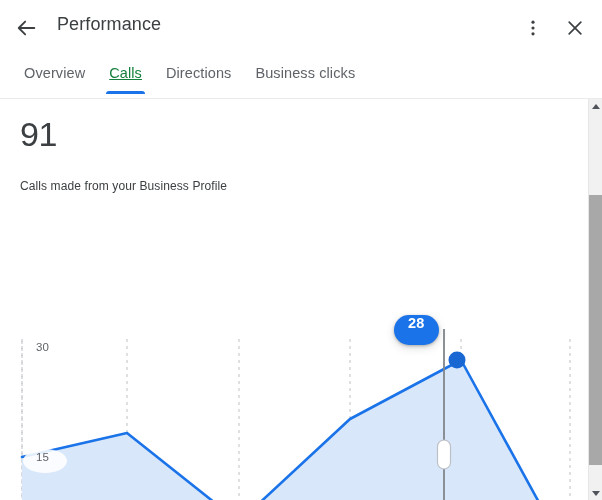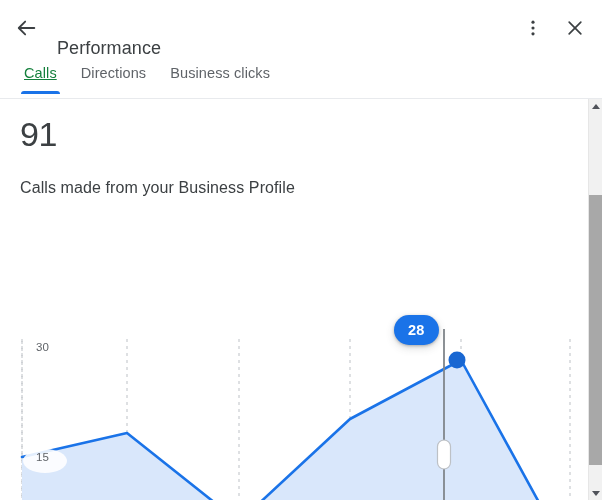--- a/index.html
+++ b/index.html
@@ -9,54 +9,54 @@
     font-family:"Liberation Sans","DejaVu Sans",sans-serif;
     color:#3c4043;-webkit-font-smoothing:antialiased;
   }
   .app{position:relative;width:602px;height:500px;overflow:hidden;}
 
   
   .topbar{position:absolute;left:0;top:0;width:602px;height:57px;background:#fff;}
   .back-btn{position:absolute;left:10px;top:12px;width:34px;height:34px;border:none;background:transparent;
             cursor:pointer;padding:0;display:flex;align-items:center;justify-content:center;border-radius:50%;}
   .back-btn svg{width:22px;height:22px;}
-  .page-title{position:absolute;left:57px;top:14px;font-size:18px;color:#3c4043;letter-spacing:.1px;margin-top:24px;}
+  .page-title{position:absolute;left:57px;top:14px;font-size:18px;color:#3c4043;letter-spacing:.1px;}
   .topbar-actions{position:absolute;right:8px;top:10px;display:flex;align-items:center;gap:4px;}
   .icon-btn{width:38px;height:38px;border:none;background:transparent;cursor:pointer;padding:0;
             display:flex;align-items:center;justify-content:center;border-radius:50%;}
   .icon-btn svg{width:20px;height:20px;}
 
   
   .tabs{position:absolute;left:0;top:57px;width:602px;height:42px;display:flex;align-items:flex-start;
         padding-left:12px;box-sizing:border-box;}
   .tab{position:relative;border:none;background:transparent;cursor:pointer;padding:8px 12px 13px 12px;
        font-family:inherit;font-size:14.5px;color:#5f6368;letter-spacing:.1px;white-space:nowrap;}
   .tab.active{color:#15803d;text-decoration:underline;}
   .tab .tab-underline{position:absolute;left:9px;right:9px;bottom:0;height:3px;border-radius:3px 3px 0 0;
        background:#1a73e8;display:none;}
   .tab.active .tab-underline{display:block;}
   .tabs-divider{position:absolute;left:0;top:98px;width:602px;height:1px;background:#e8eaed;}
 
   
   .content{position:absolute;left:0;top:99px;width:588px;height:401px;background:#fff;overflow:hidden;}
 
   .bignum{position:absolute;left:20px;top:10px;font-size:34px;line-height:50px;color:#3c4043;font-weight:400;letter-spacing:-.5px;}
-  .subtitle{position:absolute;left:20px;top:80px;font-size:16px;color:#3c4043;letter-spacing:.1px;}
+  .subtitle{position:absolute;left:20px;top:80px;font-size:12px;color:#3c4043;letter-spacing:.1px;}
 
   
   .chart-wrap{position:absolute;left:0;top:130px;width:588px;height:271px;}
   .chart-svg{display:block;}
 
   .y-label{font-size:11.5px;fill:#5f6368;font-family:"Liberation Sans","DejaVu Sans",sans-serif;}
   .x-label{font-size:11px;fill:#5f6368;font-family:"Liberation Sans","DejaVu Sans",sans-serif;}
 
   
   .tooltip{position:absolute;left:394px;top:216px;height:30px;display:flex;align-items:center;gap:22px;
     background:#1a73e8;color:#fff;border-radius:16px;padding:0 14px;box-sizing:border-box;
-    box-shadow:0 1px 3px rgba(60,64,67,.35),0 3px 8px rgba(60,64,67,.18);white-space:nowrap;}
+    box-shadow:0 1px 3px rgba(60,64,67,.35),0 3px 8px rgba(60,64,67,.18);white-space:nowrap;flex-direction:column;}
   .tt-day{font-size:14.5px;font-weight:700;letter-spacing:.2px;}
   .tt-rest{font-size:14.5px;font-weight:400;letter-spacing:.2px;}
 
   
   .scrollbar{position:absolute;right:0;top:99px;width:14px;height:401px;background:#f1f1f1;
     border-left:1px solid #e6e6e6;box-sizing:border-box;}
   .sb-arrow{position:absolute;left:0;width:13px;height:14px;display:flex;align-items:center;justify-content:center;cursor:default;}
   .sb-arrow.up{top:0;}
   .sb-arrow.down{bottom:0;}
   .sb-arrow i{display:block;width:0;height:0;border-left:4px solid transparent;border-right:4px solid transparent;}
@@ -96,20 +96,24 @@
           <svg viewBox="0 0 24 24" fill="none" stroke="#3c4043" stroke-width="2" stroke-linecap="round">
             <line x1="5" y1="5" x2="19" y2="19"></line>
             <line x1="19" y1="5" x2="5" y2="19"></line>
           </svg>
         </span>
       </button>
     </div>
   </div>
 
   <div class="tabs">
+    <button class="tab">
+      <span>Overview</span>
+      
+    </button>
     <button class="tab active">
       <span>Calls</span>
       <span class="tab-underline"></span>
     </button>
     <button class="tab">
       <span>Directions</span>
       
     </button>
     <button class="tab">
       <span>Business clicks</span>

